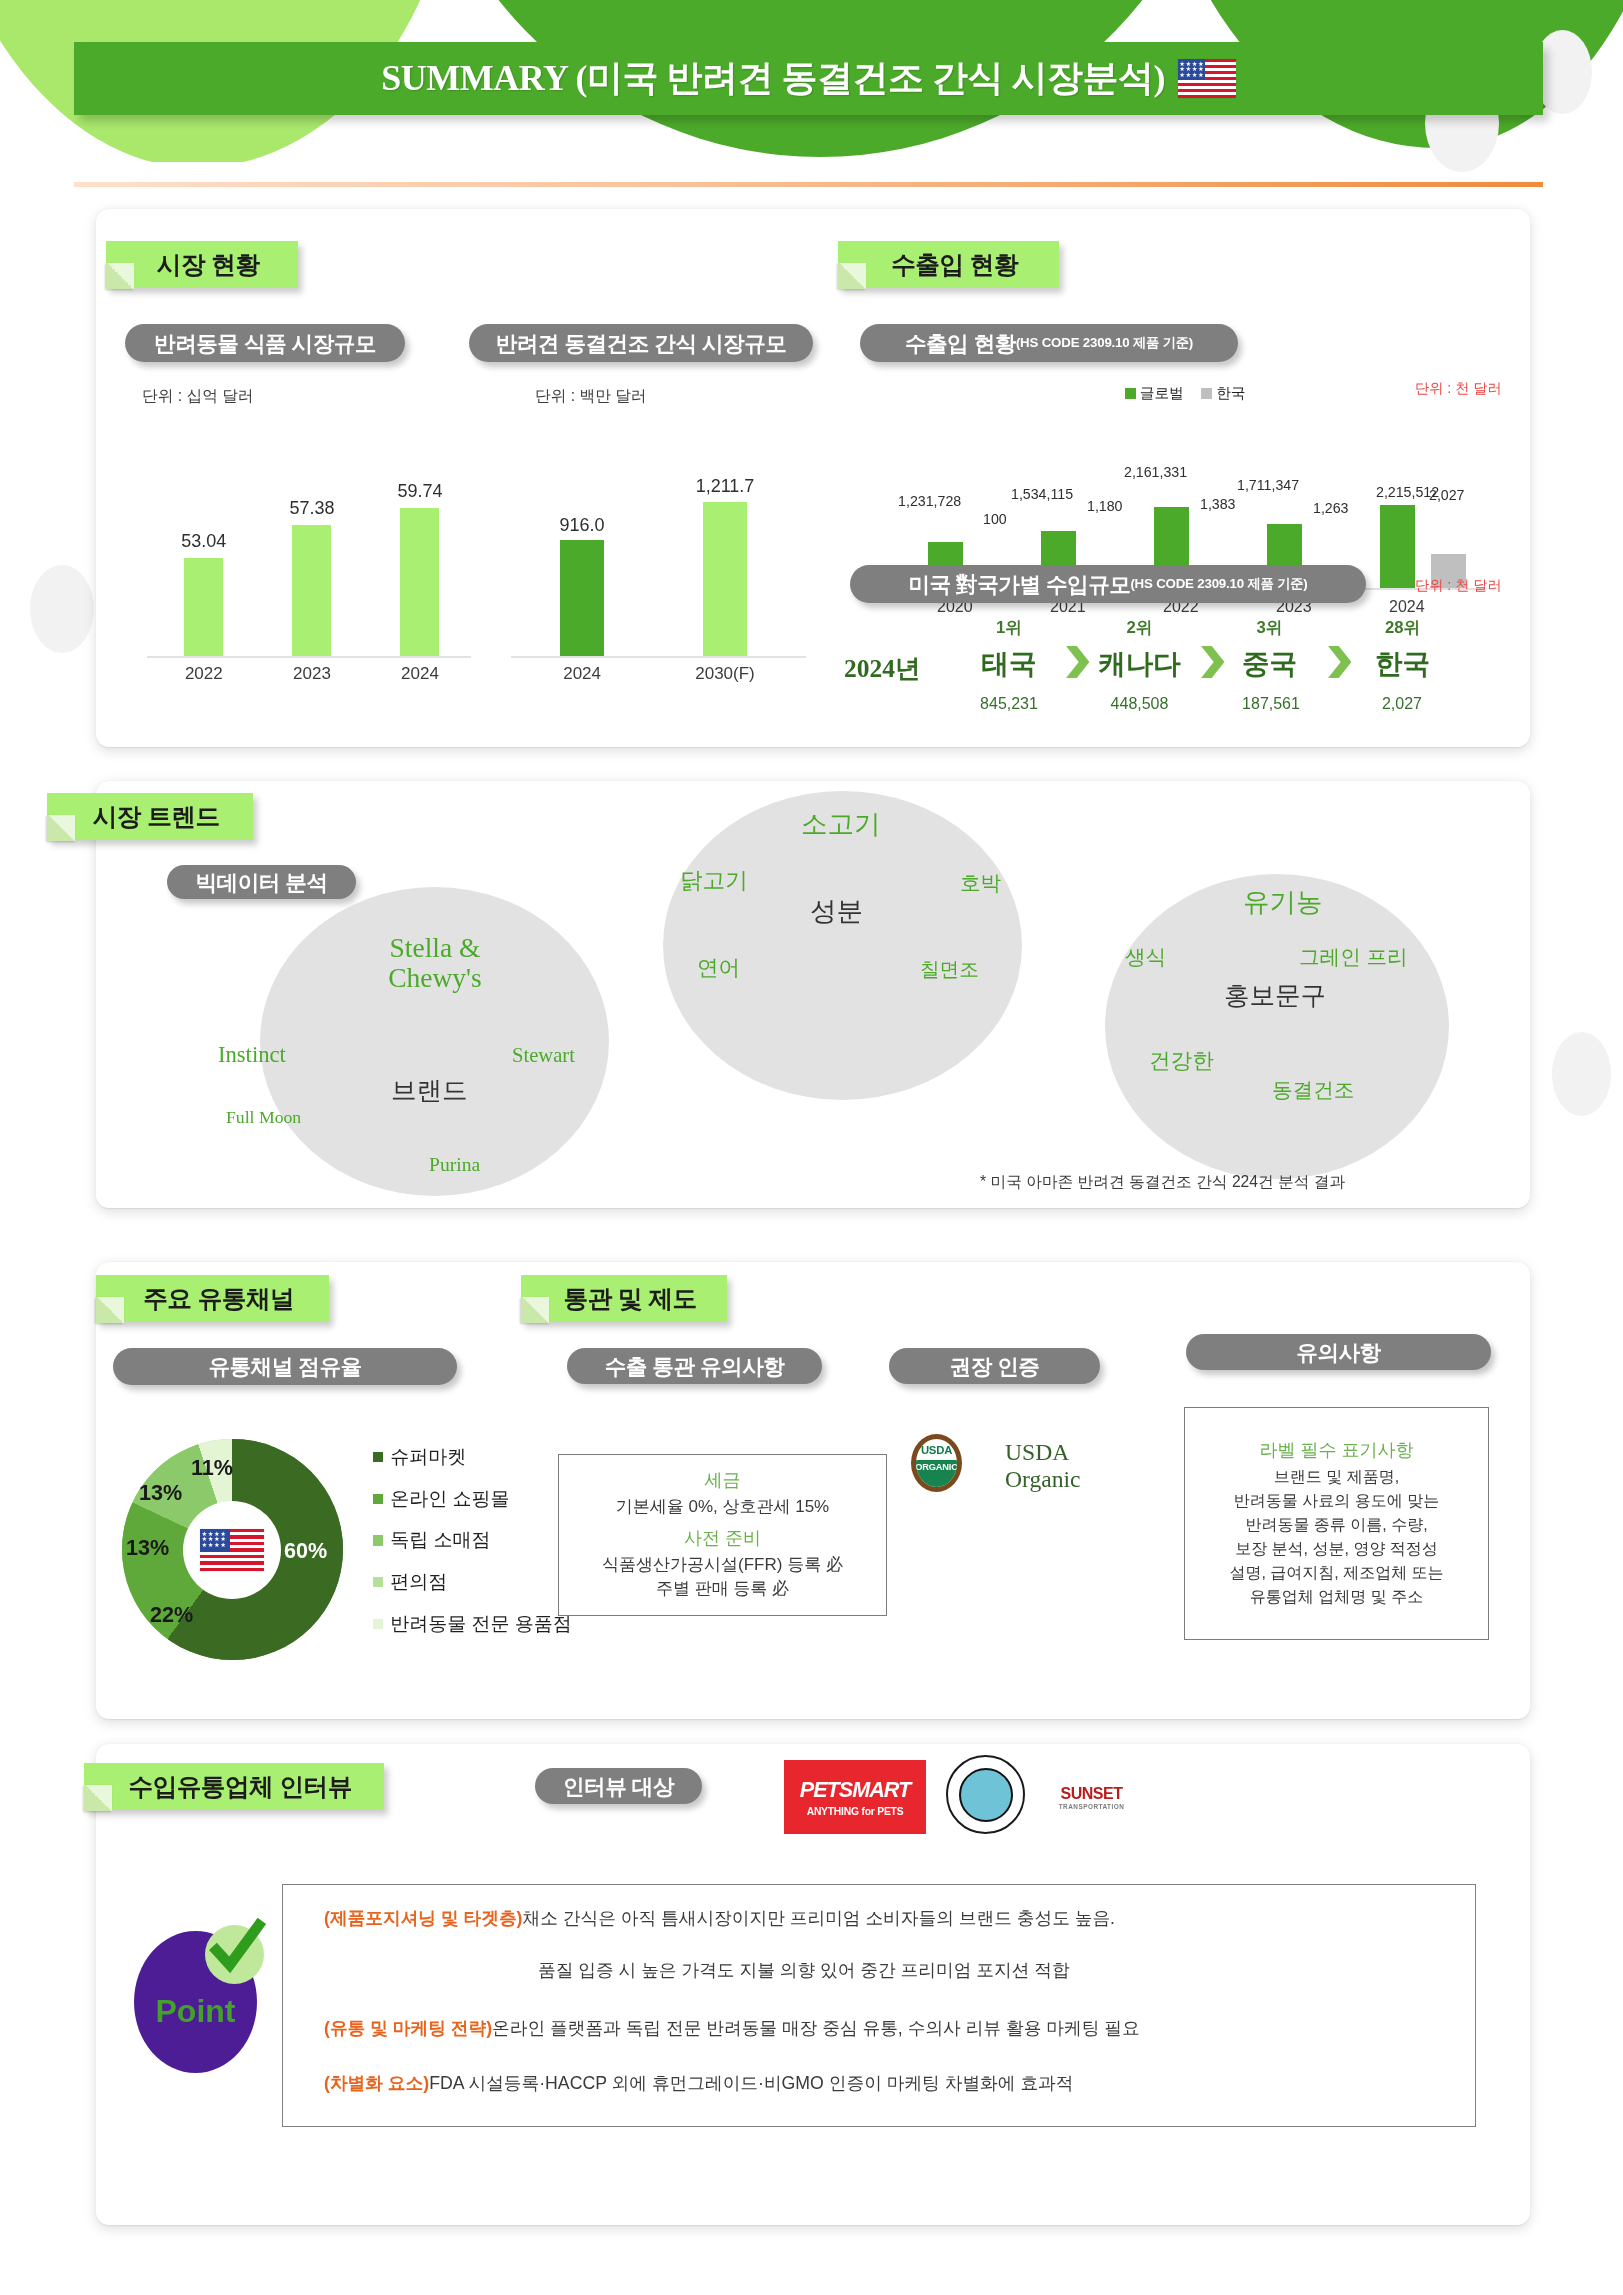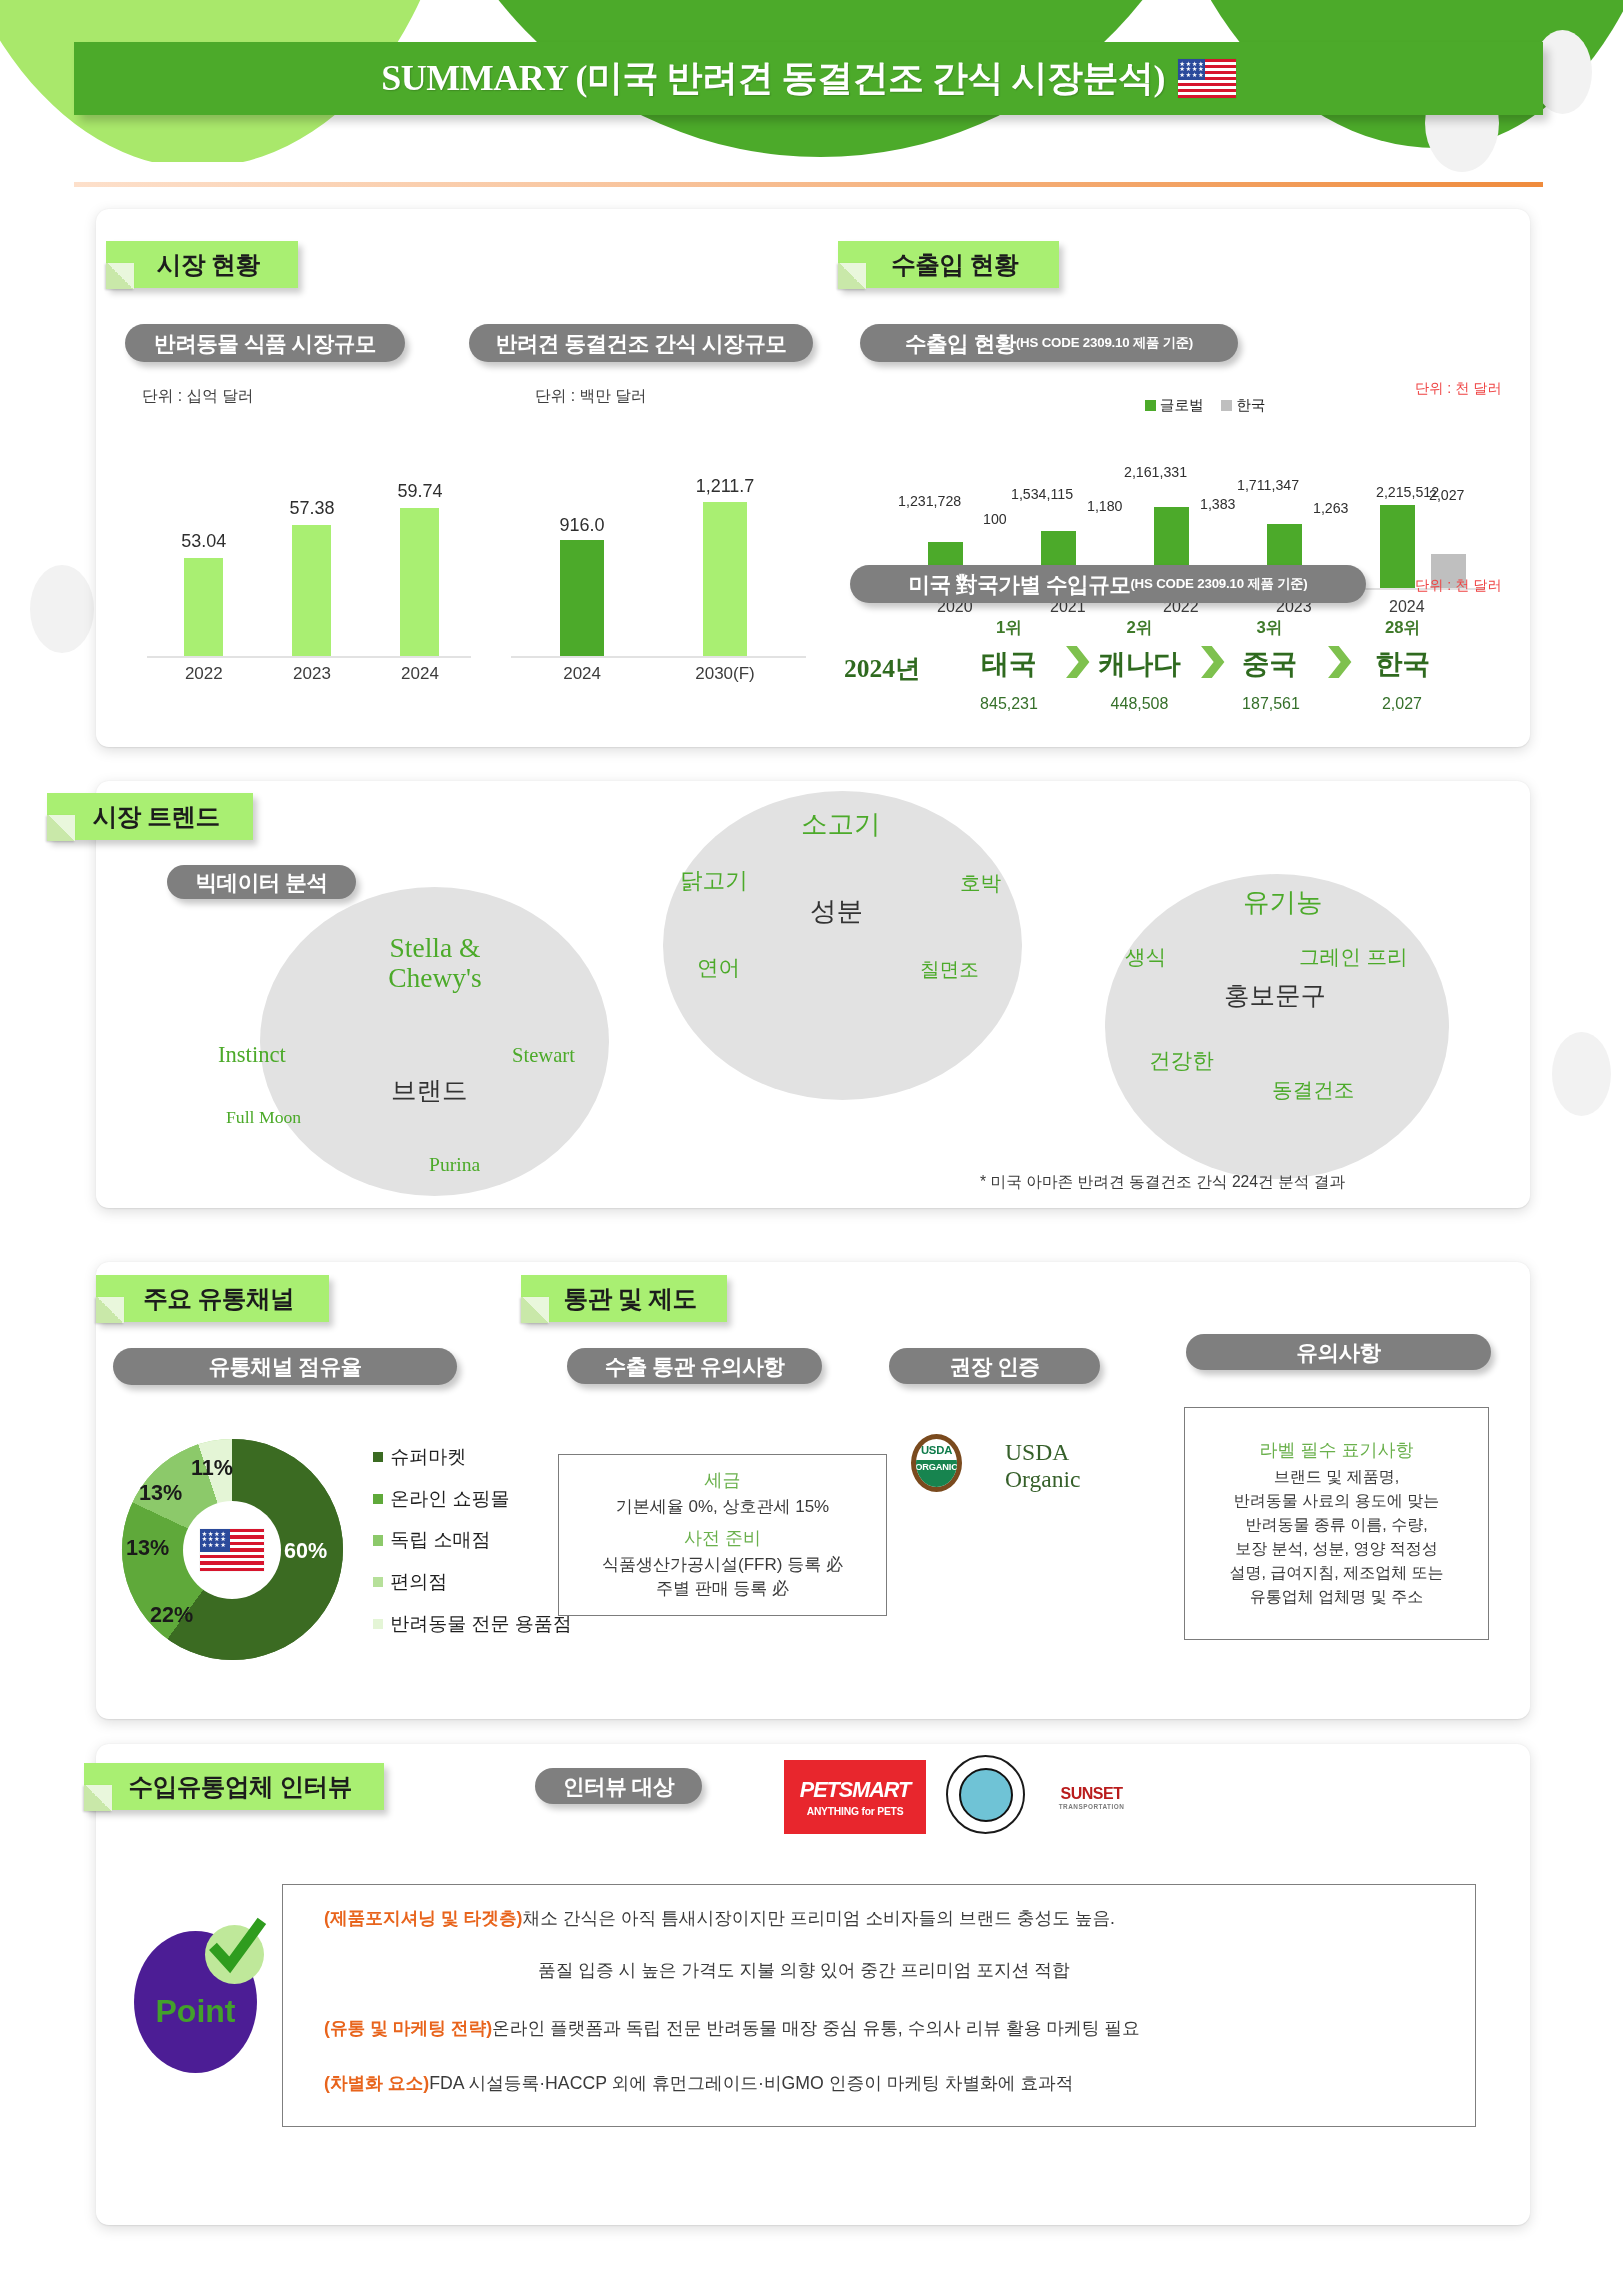--- a/index.html
+++ b/index.html
@@ -238,21 +238,21 @@
   <div class="tab" style="left:838px; top:241px; width:221px;">
     <span>수출입 현황</span>
   </div>
 
   <div class="pill" style="left:860px; top:324px; width:378px; height:38px;">
     <span class="pill-main">수출입 현황</span>
       <span class="pill-sub">(HS CODE 2309.10 제품 기준)</span>
   </div>
   <div class="unit-note-sm" style="left:1415px; top:379px;">단위 : 천 달러</div>
 
-  <div class="legend-row" style="left:1125px; top:396px;margin-left:20px;">
+  <div class="legend-row" style="left:1125px; top:384px;">
     <div class="legend-item">
       <span class="legend-swatch" style="background:#4caa2a;"></span>
       <span>글로벌</span>
     </div>
     <div class="legend-item">
       <span class="legend-swatch" style="background:#bfbfbf;"></span>
       <span>한국</span>
     </div>
   </div>
 

